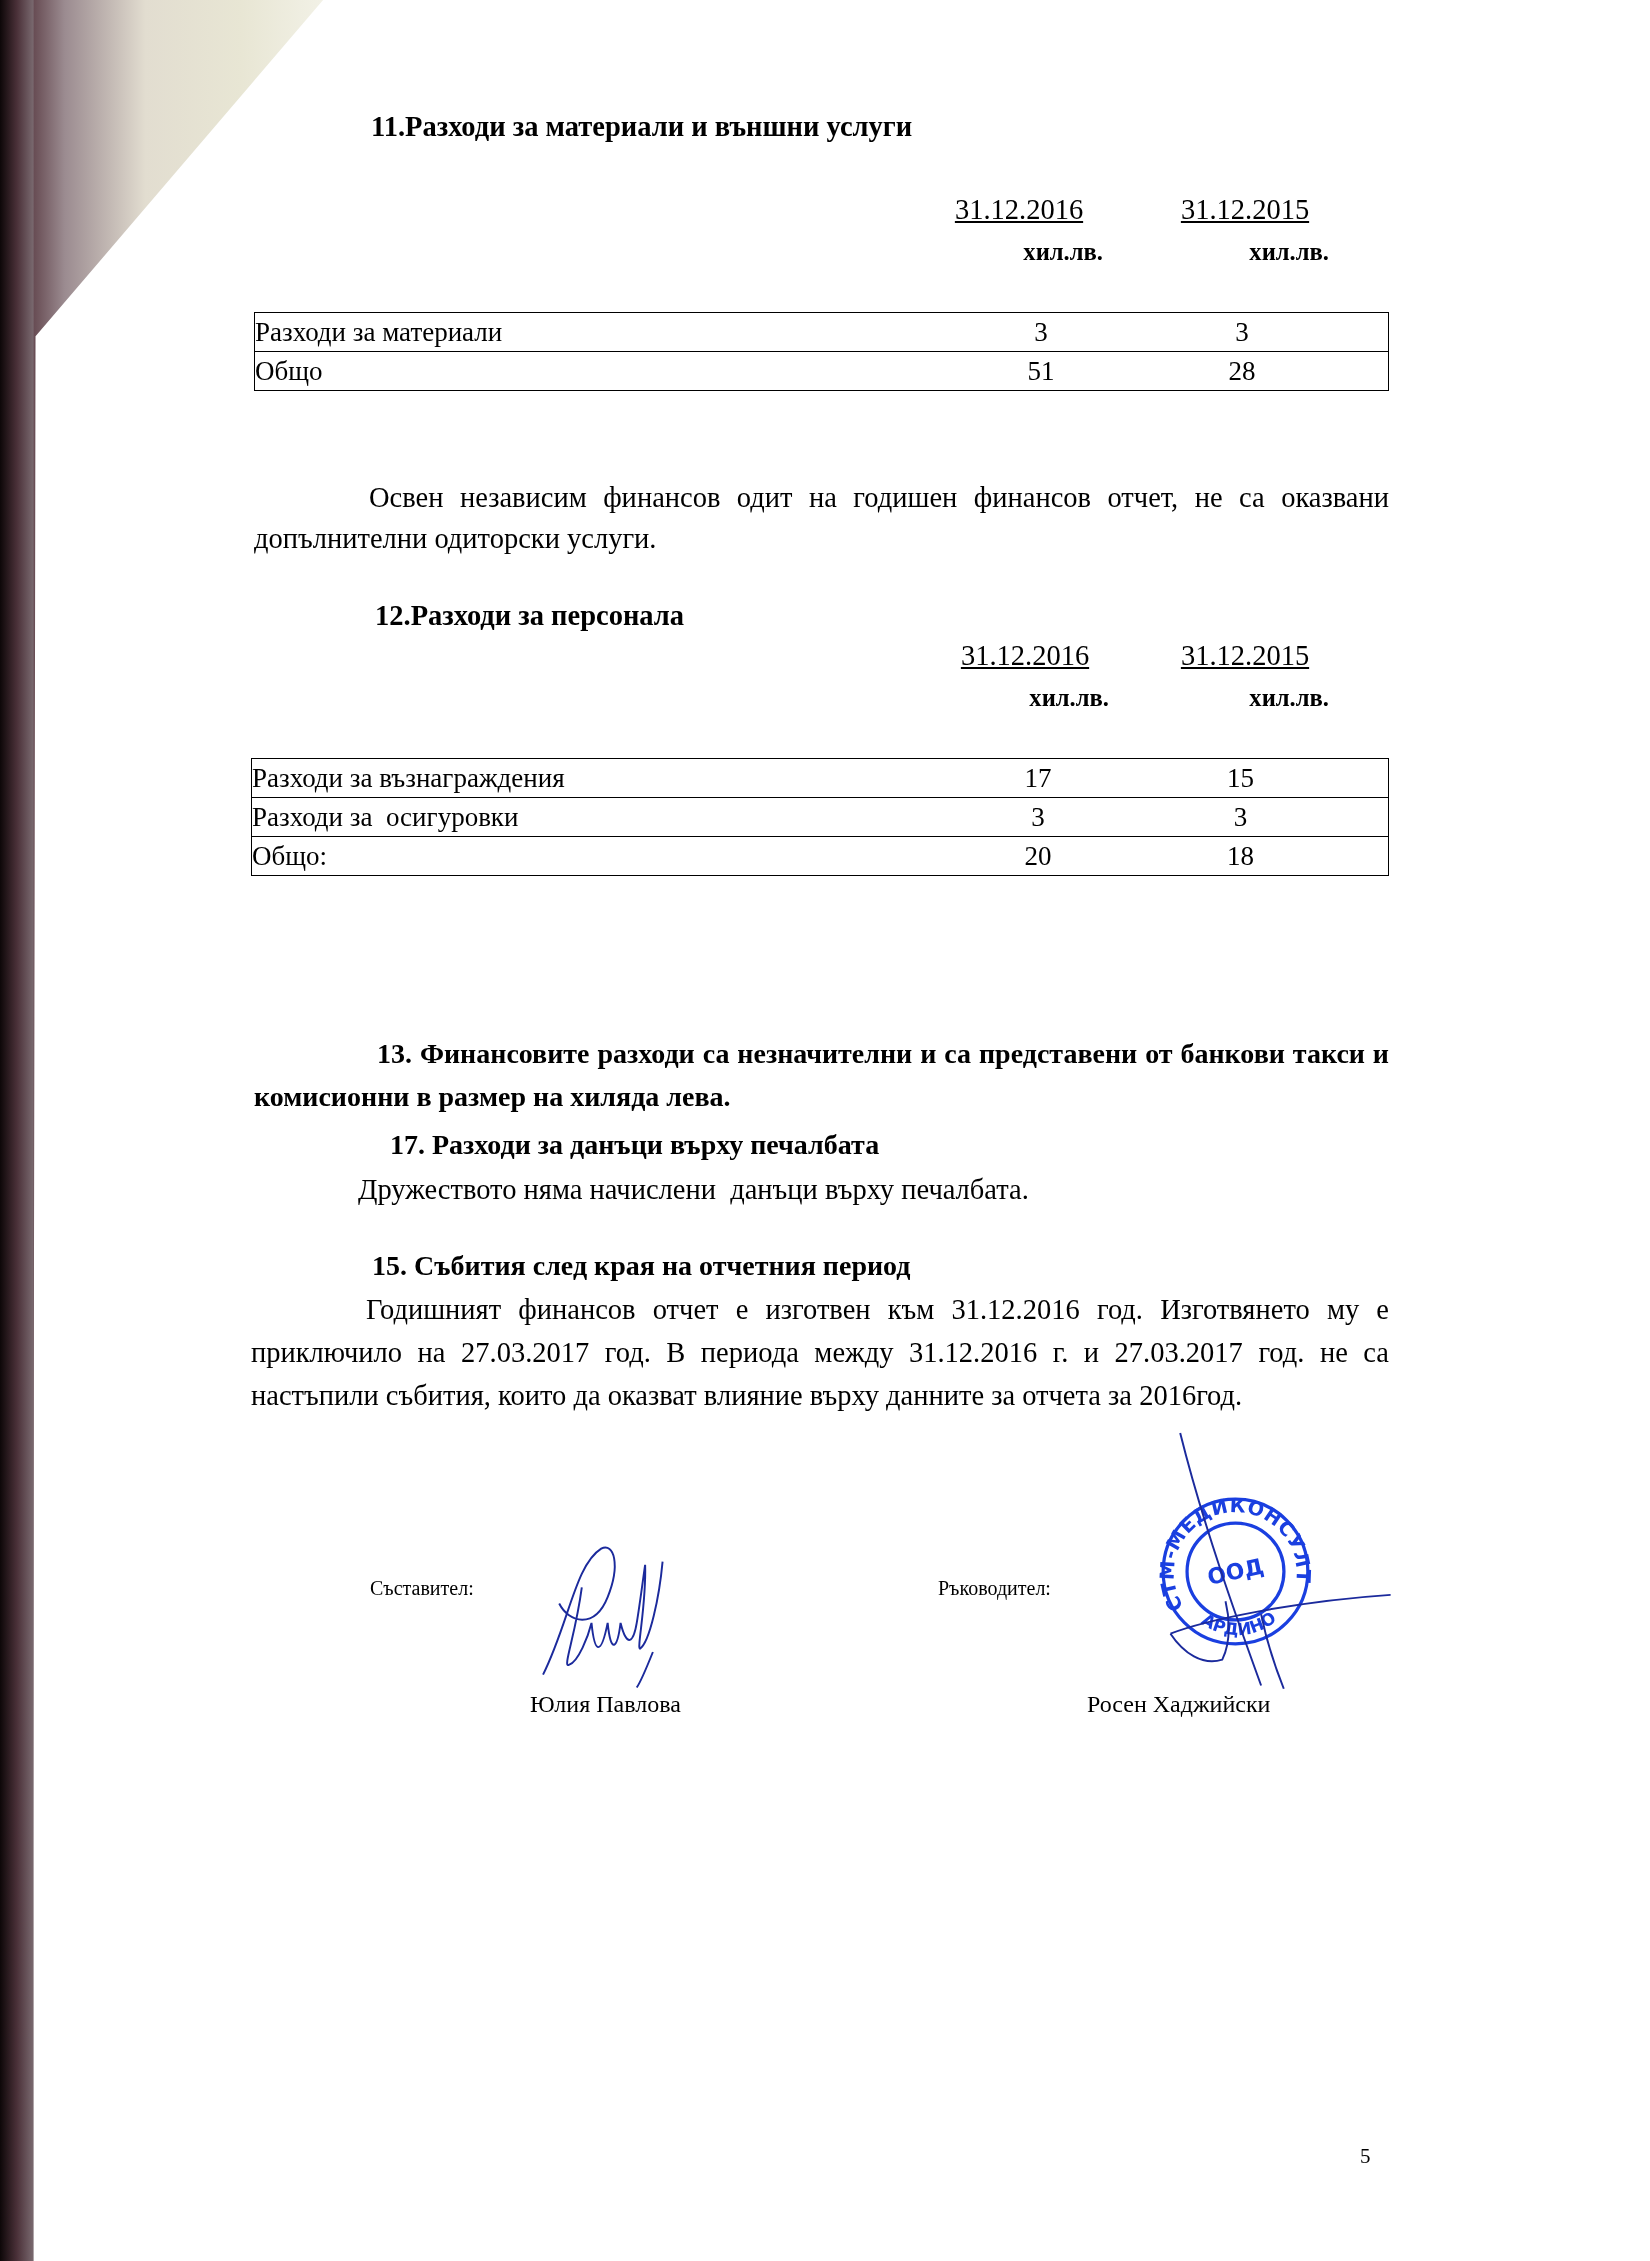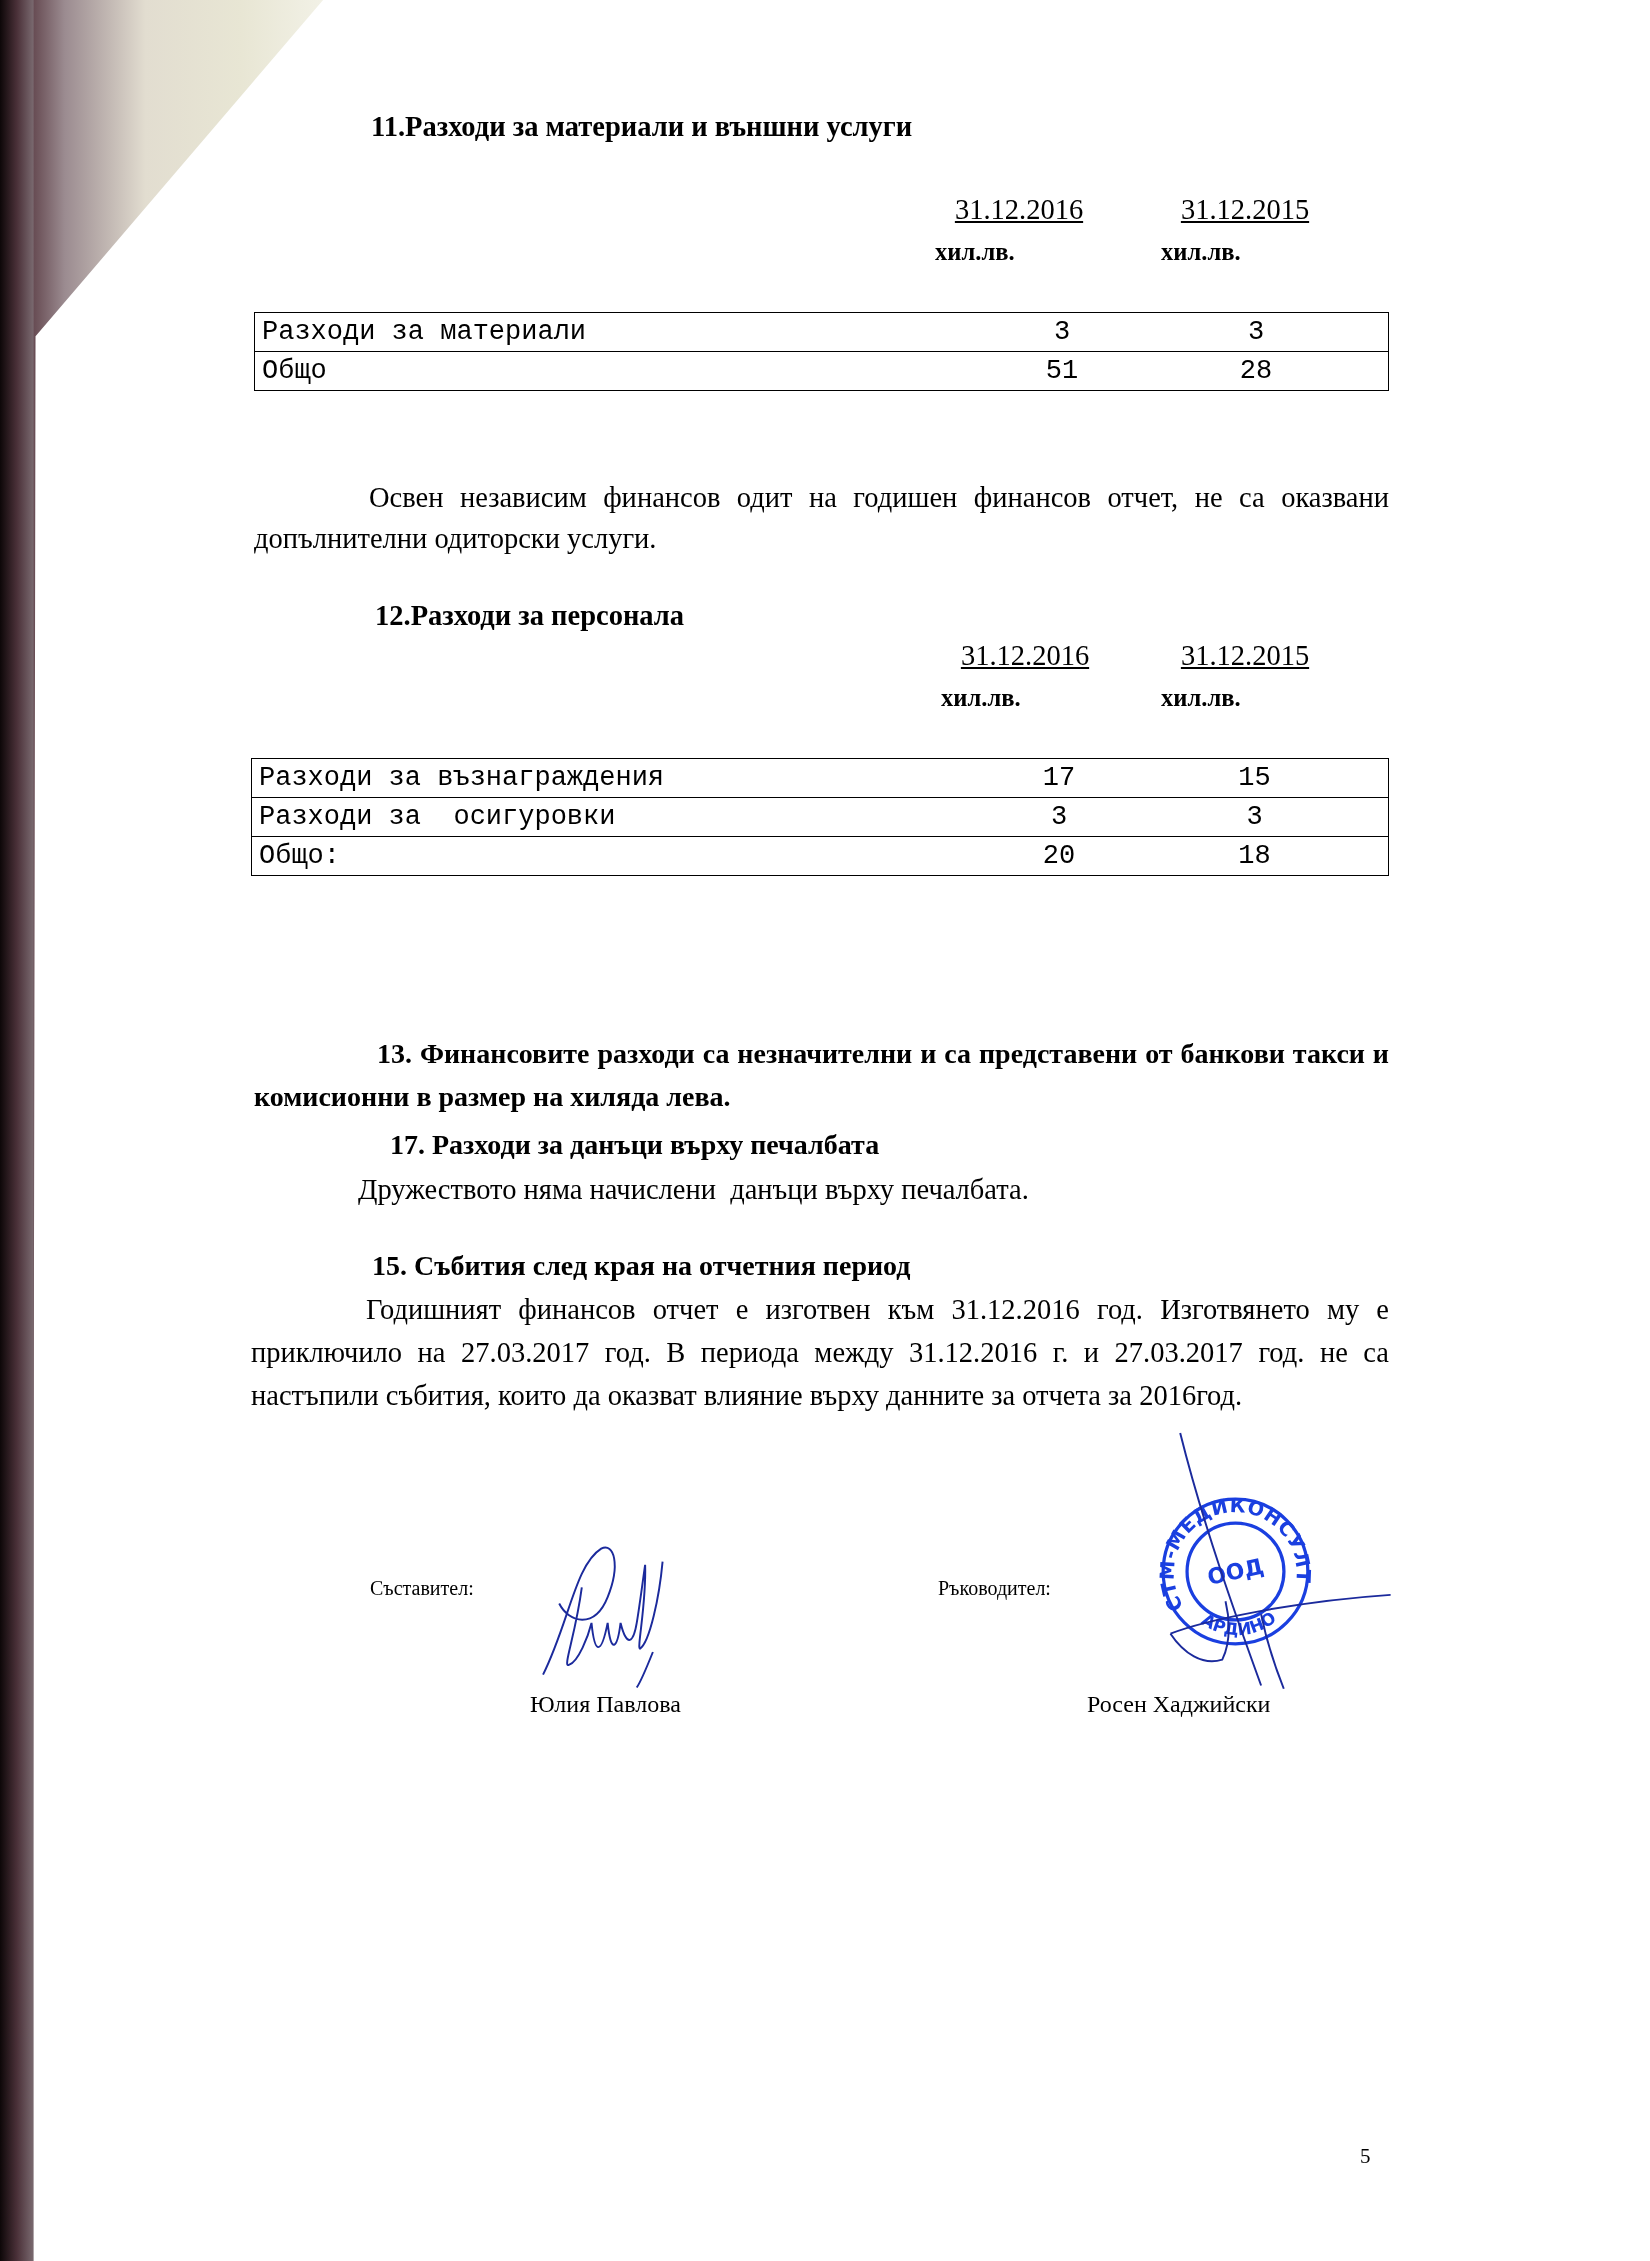--- a/index.html
+++ b/index.html
@@ -10,26 +10,26 @@
     color: #000;
   }
   
   .fold {
     position: absolute; left: 0; top: 0; width: 336px; height: 2261px;
     pointer-events: none;
   }
   .abs { position: absolute; white-space: nowrap; }
   .h { font-weight: bold; font-size: 28.5px; }
   .date { font-size: 28.5px; text-align: center; width: 168px; text-decoration: underline; }
-  .unit { font-size: 24.6px; font-weight: bold; text-align: left; width: 168px; }
+  .unit { font-size: 24.6px; font-weight: bold; text-align: right; width: 168px; }
   table.t {
     position: absolute; border-collapse: collapse; font-size: 27px;
   }
   table.t td {
-    border: 1.6px solid #000; padding: 0 7px; height: 38px; line-height: 38px; font-family: Liberation Mono, monospace;
+    border: 1.6px solid #000; padding: 0 0; height: 38px; line-height: 38px;
   }
   table.t td.lbl { text-align: left; }
   table.t td.num { text-align: center; border-left: none; border-right: none; }
   table.t td.lbl { border-right: none; }
   table.t td.last { border-right: 1.6px solid #000; }
   .p { font-size: 28.5px; line-height: 41px; }
   .just { text-align: justify; text-align-last: left; white-space: normal; }
   .sig-label { font-size: 20px; }
   .name { font-size: 24px; }
   .pageno { font-size: 21px; }

